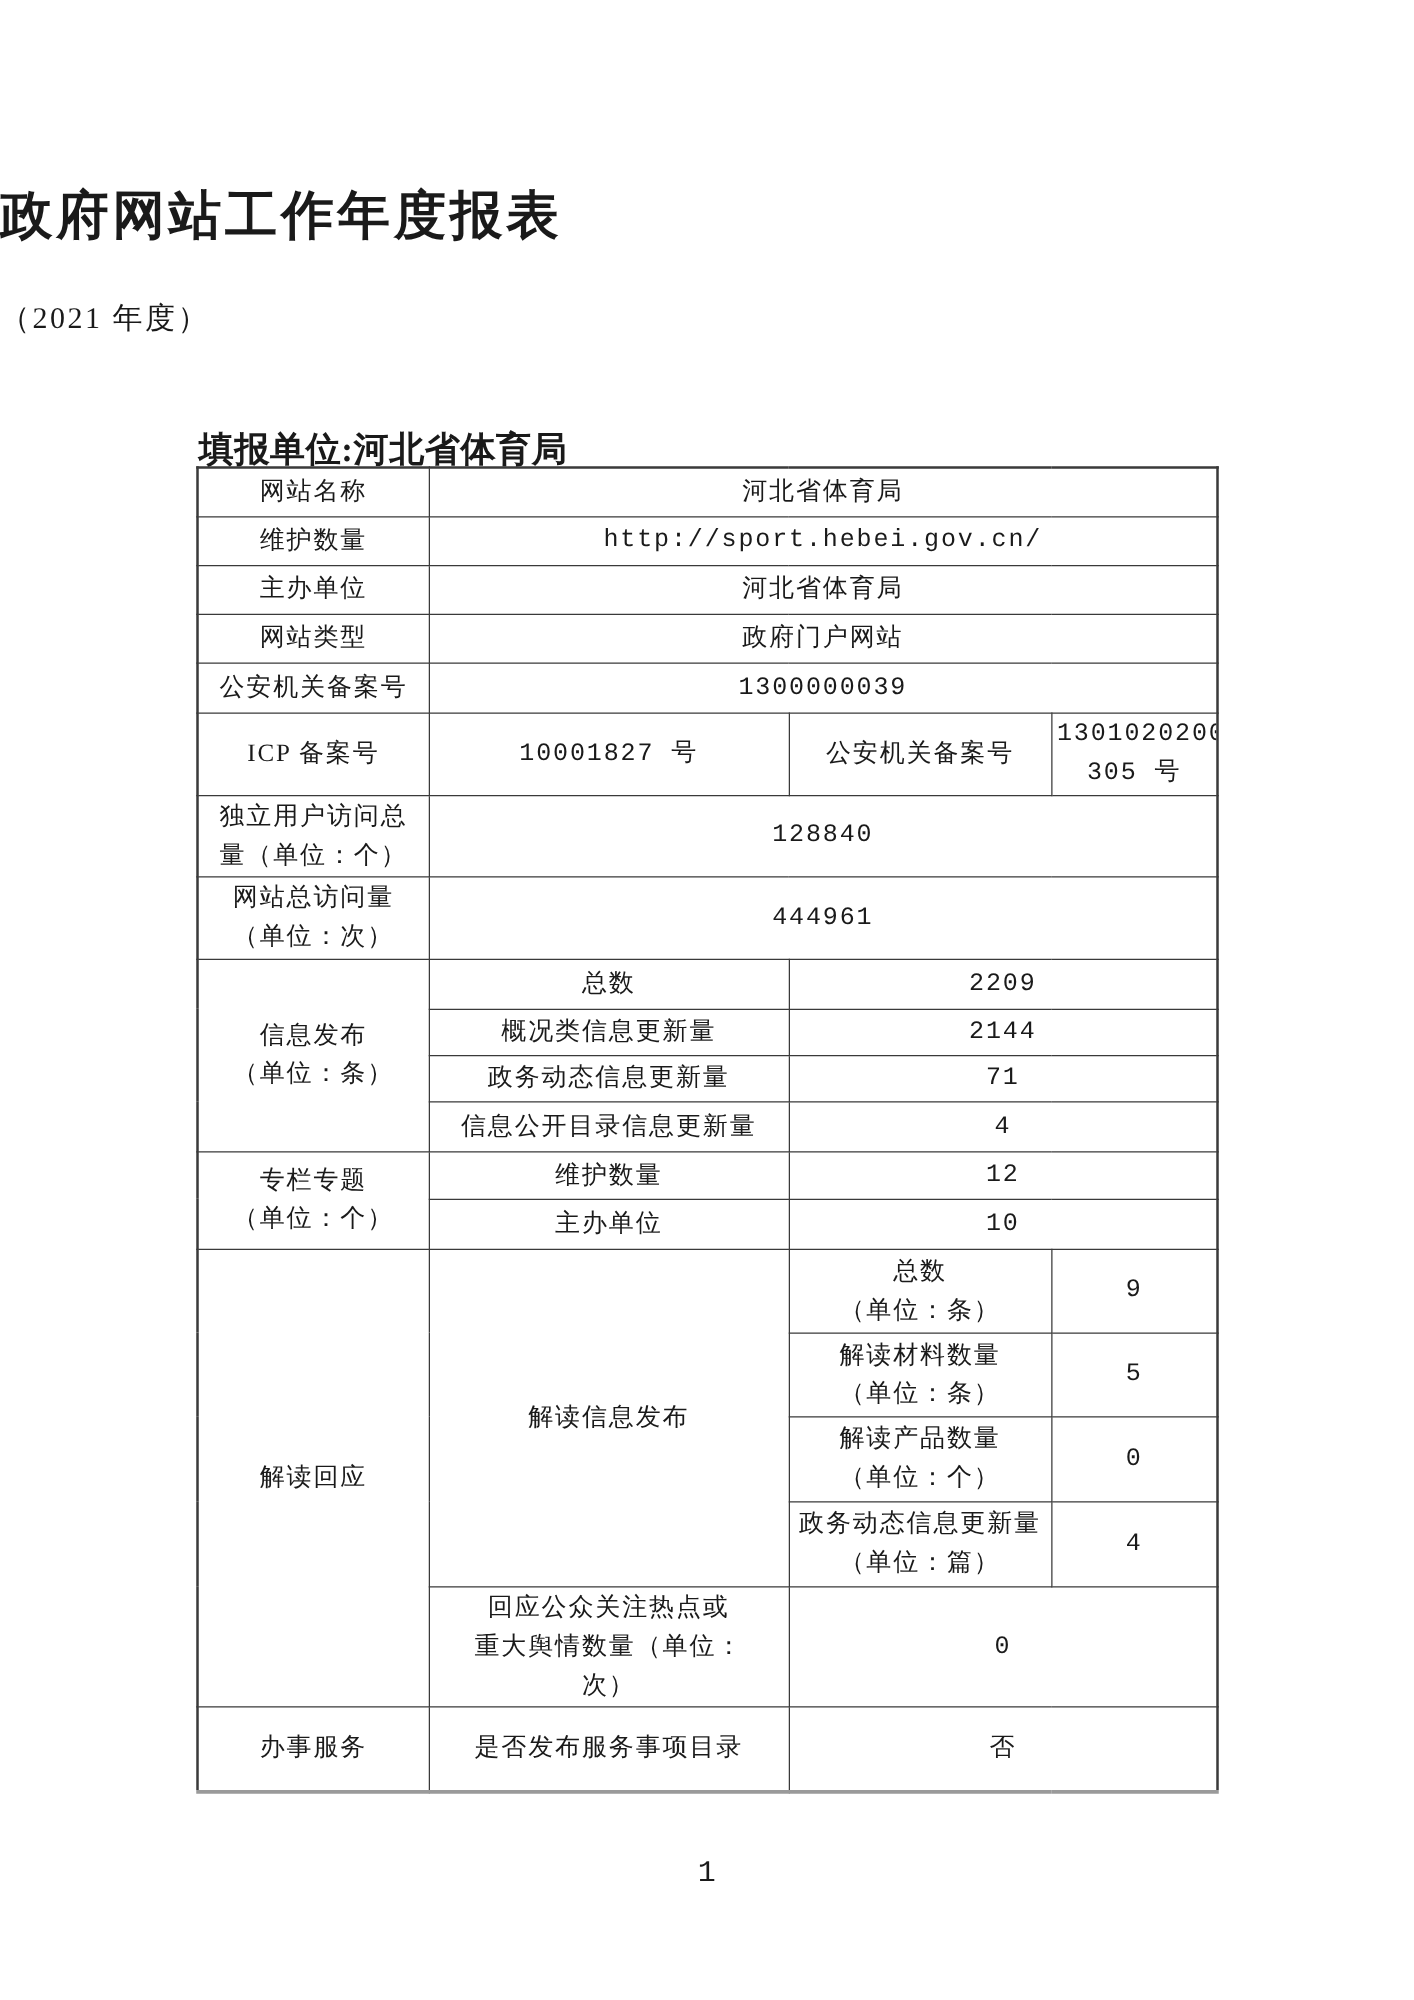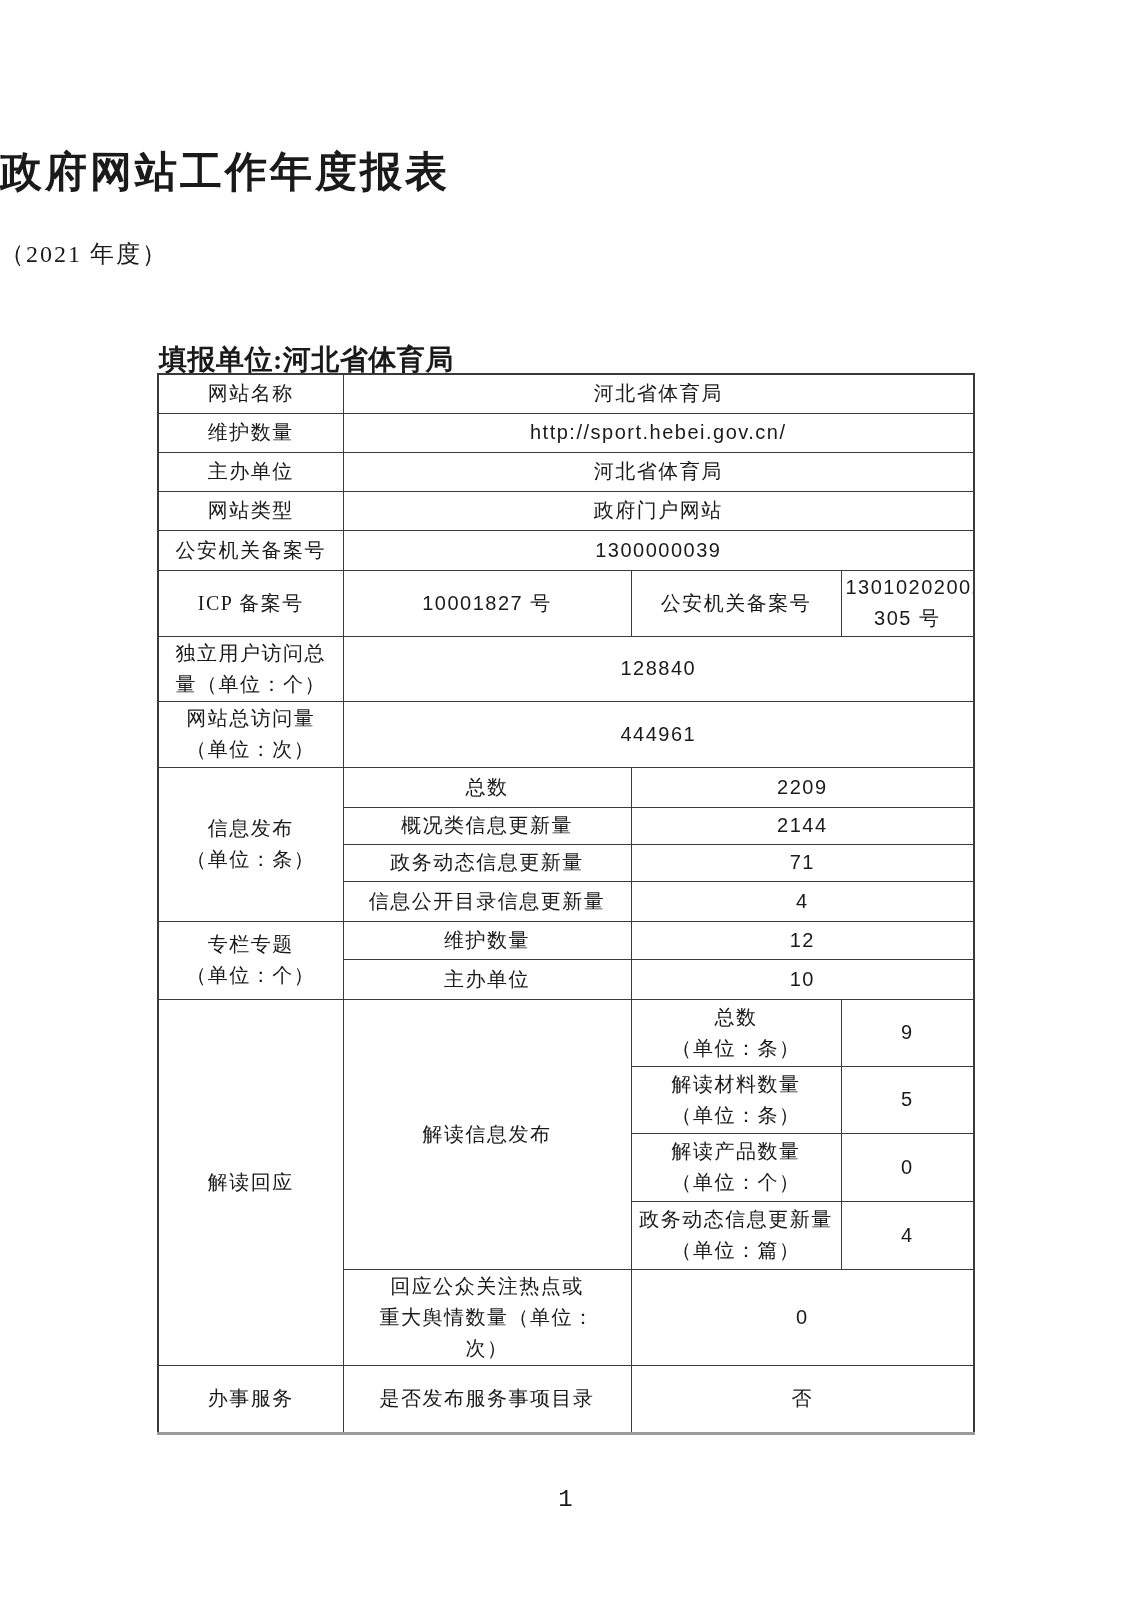--- a/index.html
+++ b/index.html
@@ -40,21 +40,21 @@
   table.report td{
     border:1.5px solid var(--border);
     text-align:center;vertical-align:middle;
     font-size:20px;line-height:1.55;
     letter-spacing:1.5px;
     white-space:pre-line;
     padding:0 4px;
     overflow:hidden;
   }
   td.mono{
-    font-family:Liberation Sans, sans-serif;
+    font-family:Liberation Mono, monospace;
     letter-spacing:0.5px;
   }
   td.bottom{
     vertical-align:bottom;
     padding-bottom:6px;
   }
   .page-num{
     position:absolute;top:1486px;left:0;width:1131px;
     text-align:center;
     font-family:"Liberation Mono","DejaVu Sans Mono",monospace;

